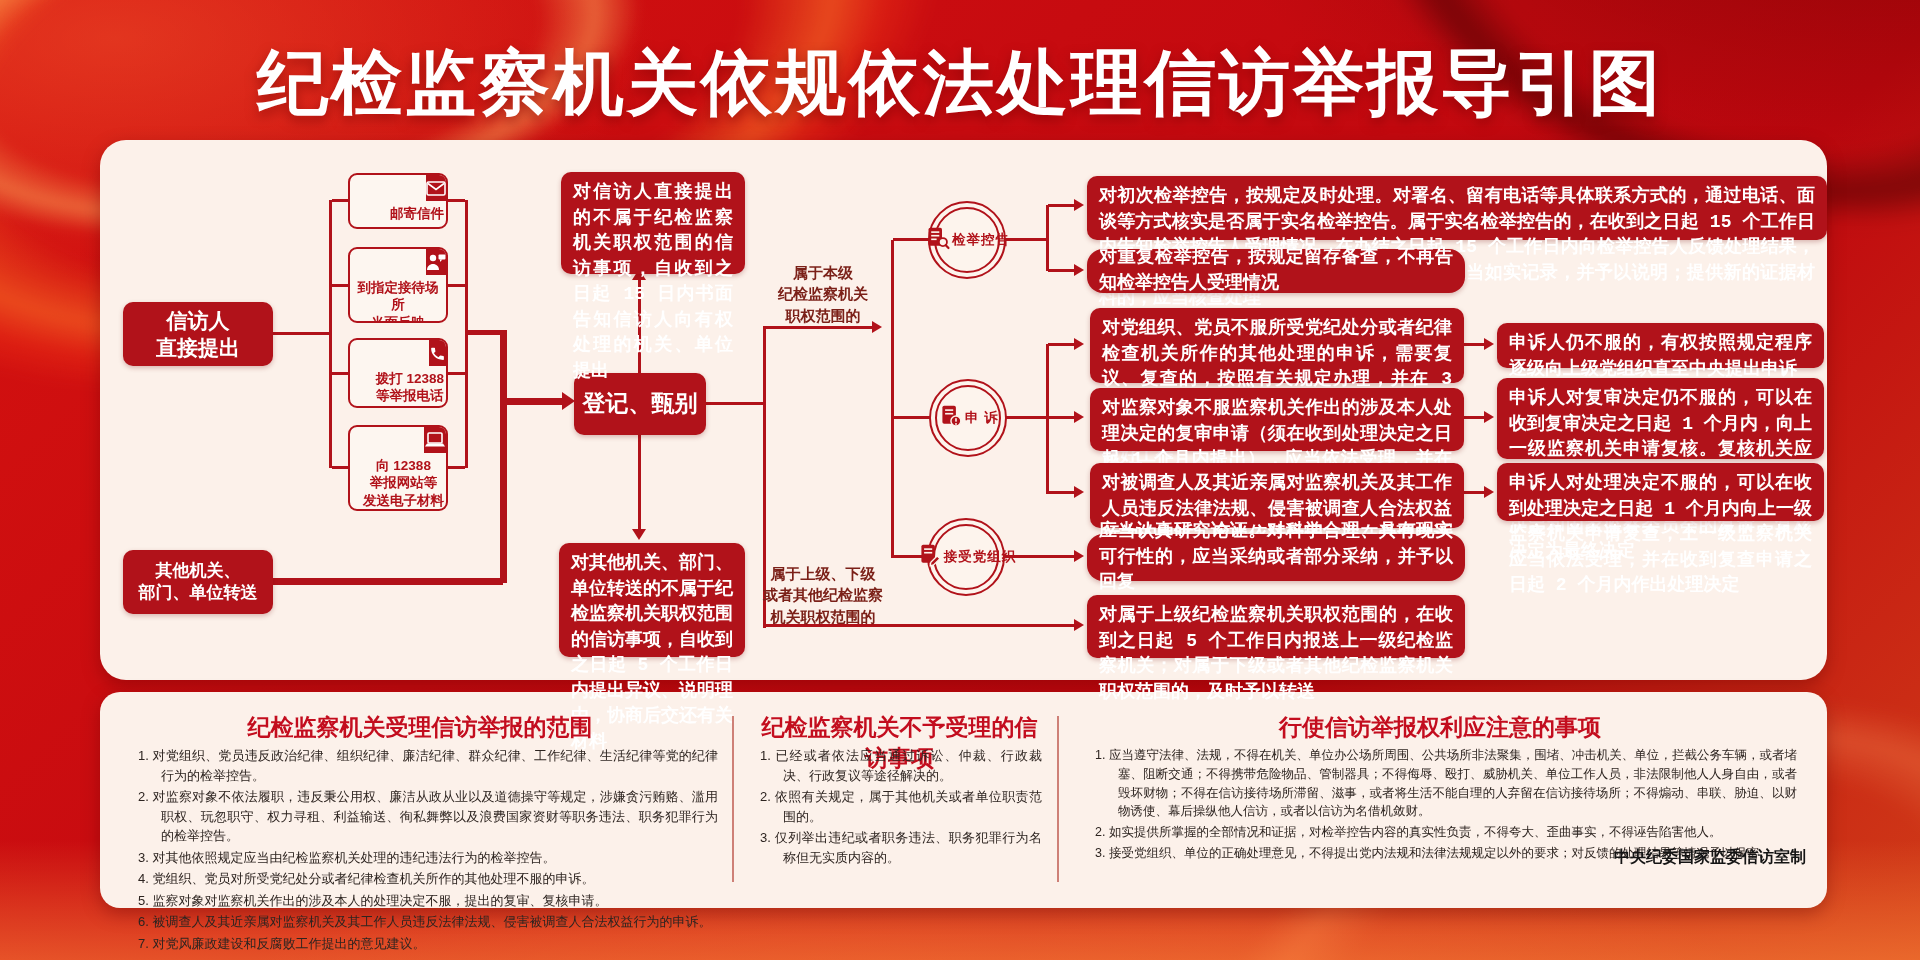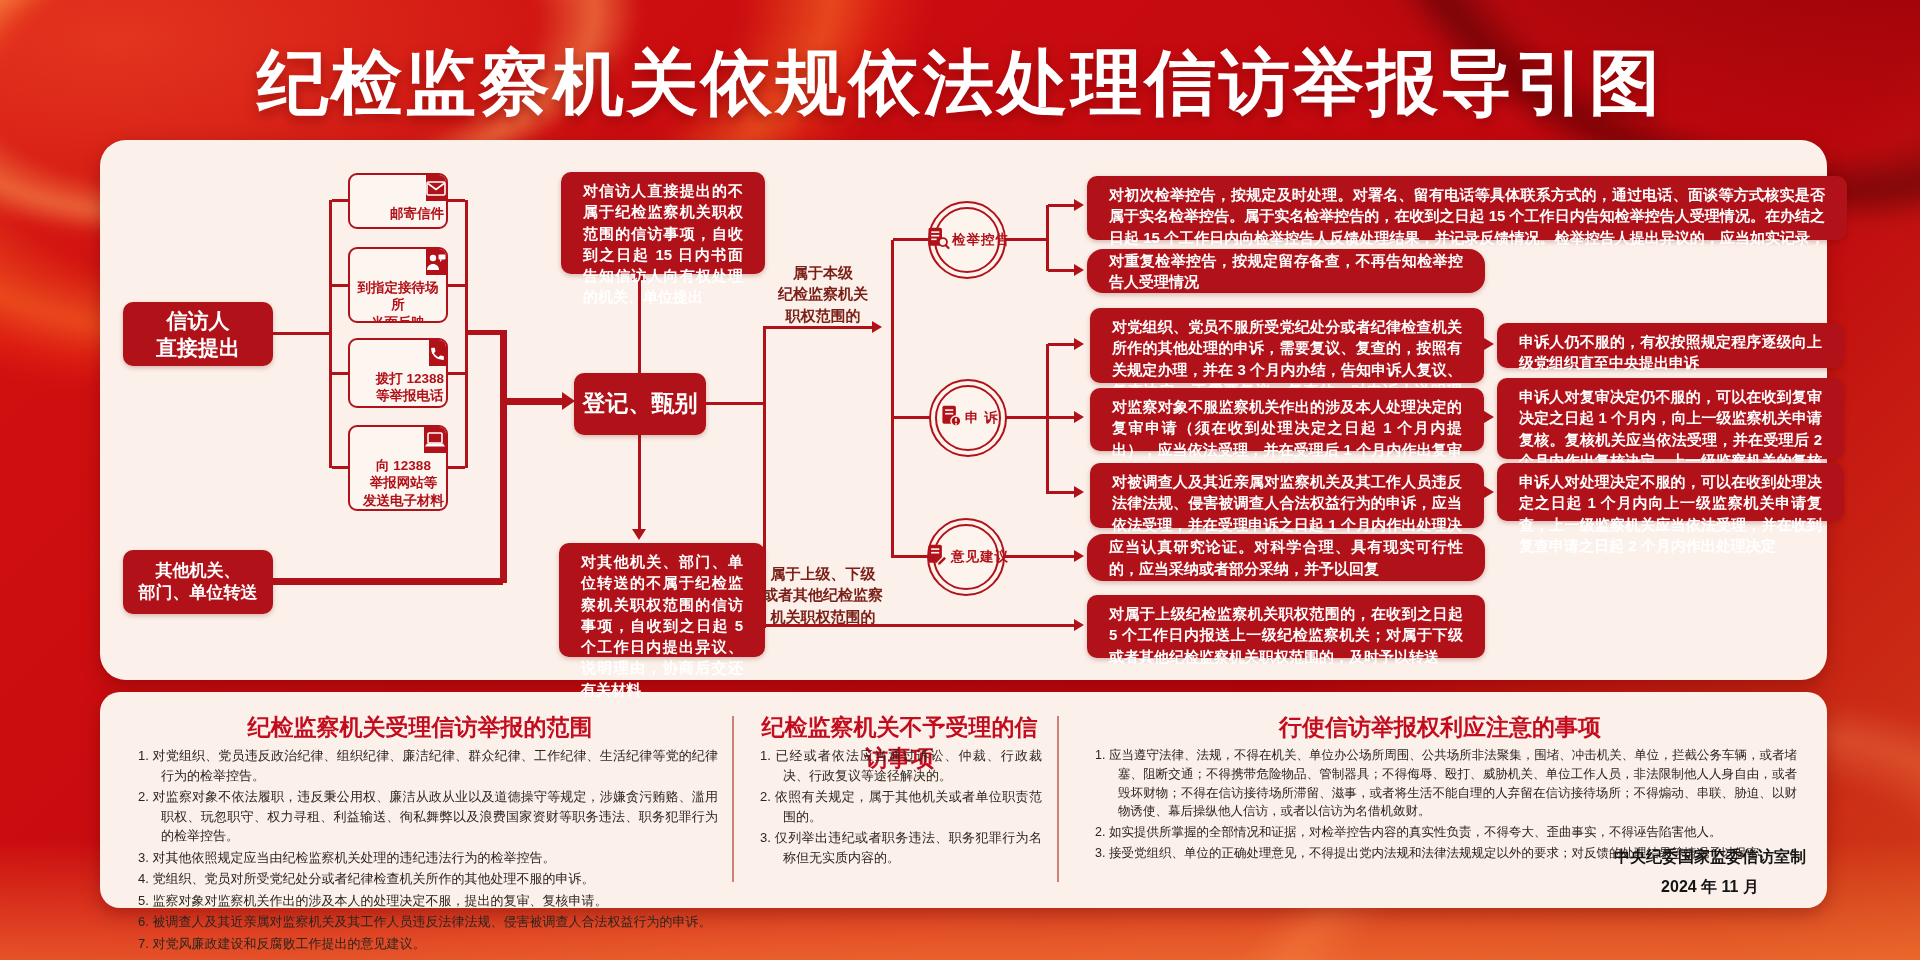--- a/index.html
+++ b/index.html
@@ -39,21 +39,21 @@
     text-shadow:0 5px 12px rgba(110,0,0,.5);}
 
   .panel{position:absolute;background:var(--cream);box-shadow:0 6px 18px rgba(90,0,0,.35);}
   .panel.main{left:100px;top:140px;width:1727px;height:540px;border-radius:26px;}
   .panel.bottom{left:100px;top:692px;width:1727px;height:216px;border-radius:20px;}
 
   .rbox{position:absolute;background:var(--red);color:#fff;border-radius:10px;
     box-shadow:0 2px 5px rgba(110,5,5,.25);}
   .rbox.center{display:flex;align-items:center;justify-content:center;text-align:center;
     font-weight:bold;white-space:pre-line;line-height:1.3;}
-  .note{font-size:15px;line-height:1.42;padding:8px 22px;font-weight:600;text-align:justify;}
+  .note{font-size:18px;line-height:1.42;padding:8px 12px;font-weight:600;text-align:justify;font-family:Liberation Mono, monospace;}
   .note.vcenter{display:flex;align-items:center;border-radius:16px;}
 
   .channel{position:absolute;left:348px;width:100px;background:#fdf6f0;
     border:2px solid var(--red);border-radius:9px;overflow:hidden;
     display:flex;flex-direction:column;box-sizing:border-box;align-items:flex-end;}
   .channel .hd{background:var(--red);height:26px;display:flex;align-items:center;justify-content:center;flex:none;}
   .channel .lb{flex:1;display:flex;align-items:center;justify-content:center;color:var(--red);
     font-weight:bold;font-size:13.5px;line-height:1.28;text-align:center;white-space:pre-line;padding:4px 2px;}
 
   .circle-node{position:absolute;width:78px;height:78px;border-radius:50%;
@@ -254,21 +254,21 @@
 <div class="circle-node" style="left:927px;top:518px">
   <div class="inner">
     <span>
       <svg width="27" height="27" viewBox="0 0 30 30">
           <rect x="6" y="3" width="15" height="20" rx="2" fill="#b1121a"></rect>
           <rect x="9" y="7" width="9" height="1.8" fill="#fdf4ed"></rect>
           <rect x="9" y="11" width="9" height="1.8" fill="#fdf4ed"></rect>
           <path d="M16.5 22.5 l7-7 3 3 -7 7 -3.8.8z" fill="#b1121a" stroke="#fdf4ed" stroke-width="1.4"></path>
         </svg>
     </span>
-    <span class="cl">意见建议</span>
+    <span class="cl">接受党组织</span>
   </div>
 </div>
 
 <div class="rbox note" style="left:1087px;top:176px;width:716px;height:48px">对初次检举控告，按规定及时处理。对署名、留有电话等具体联系方式的，通过电话、面谈等方式核实是否属于实名检举控告。属于实名检举控告的，在收到之日起 15 个工作日内告知检举控告人受理情况。在办结之日起 15 个工作日内向检举控告人反馈处理结果，并记录反馈情况。检举控告人提出异议的，应当如实记录，并予以说明；提供新的证据材料的，应当核查处理</div>
 <div class="rbox note vcenter" style="left:1087px;top:249px;width:354px;height:28px">对重复检举控告，按规定留存备查，不再告知检举控告人受理情况</div>
 
 <div class="rbox note" style="left:1090px;top:308px;width:350px;height:59px">对党组织、党员不服所受党纪处分或者纪律检查机关所作的其他处理的申诉，需要复议、复查的，按照有关规定办理，并在 3 个月内办结，告知申诉人复议、复查决定。不需要复议、复查的，对申诉人说明理由，做好工作</div>
 <div class="rbox note" style="left:1090px;top:388px;width:350px;height:47px">对监察对象不服监察机关作出的涉及本人处理决定的复审申请（须在收到处理决定之日起 1 个月内提出），应当依法受理，并在受理后 1 个月内作出复审决定</div>
 <div class="rbox note" style="left:1090px;top:463px;width:350px;height:49px">对被调查人及其近亲属对监察机关及其工作人员违反法律法规、侵害被调查人合法权益行为的申诉，应当依法受理，并在受理申诉之日起 1 个月内作出处理决定</div>
 
@@ -303,14 +303,13 @@
 
 <div class="section-title" style="left:1090px;top:712px;width:700px">行使信访举报权利应注意的事项</div>
 <div class="items small" style="left:1095px;top:746px;width:702px">
   <div class="item">1. 应当遵守法律、法规，不得在机关、单位办公场所周围、公共场所非法聚集，围堵、冲击机关、单位，拦截公务车辆，或者堵塞、阻断交通；不得携带危险物品、管制器具；不得侮辱、殴打、威胁机关、单位工作人员，非法限制他人人身自由，或者毁坏财物；不得在信访接待场所滞留、滋事，或者将生活不能自理的人弃留在信访接待场所；不得煽动、串联、胁迫、以财物诱使、幕后操纵他人信访，或者以信访为名借机敛财。</div>
   <div class="item">2. 如实提供所掌握的全部情况和证据，对检举控告内容的真实性负责，不得夸大、歪曲事实，不得诬告陷害他人。</div>
   <div class="item">3. 接受党组织、单位的正确处理意见，不得提出党内法规和法律法规规定以外的要求；对反馈的处理结果等情况予以保密。</div>
 </div>
 
 <div class="footer">
   <div>中央纪委国家监委信访室制</div>
-  <div>2024 年 11 月</div>
 </div>
 
 </body></html>

